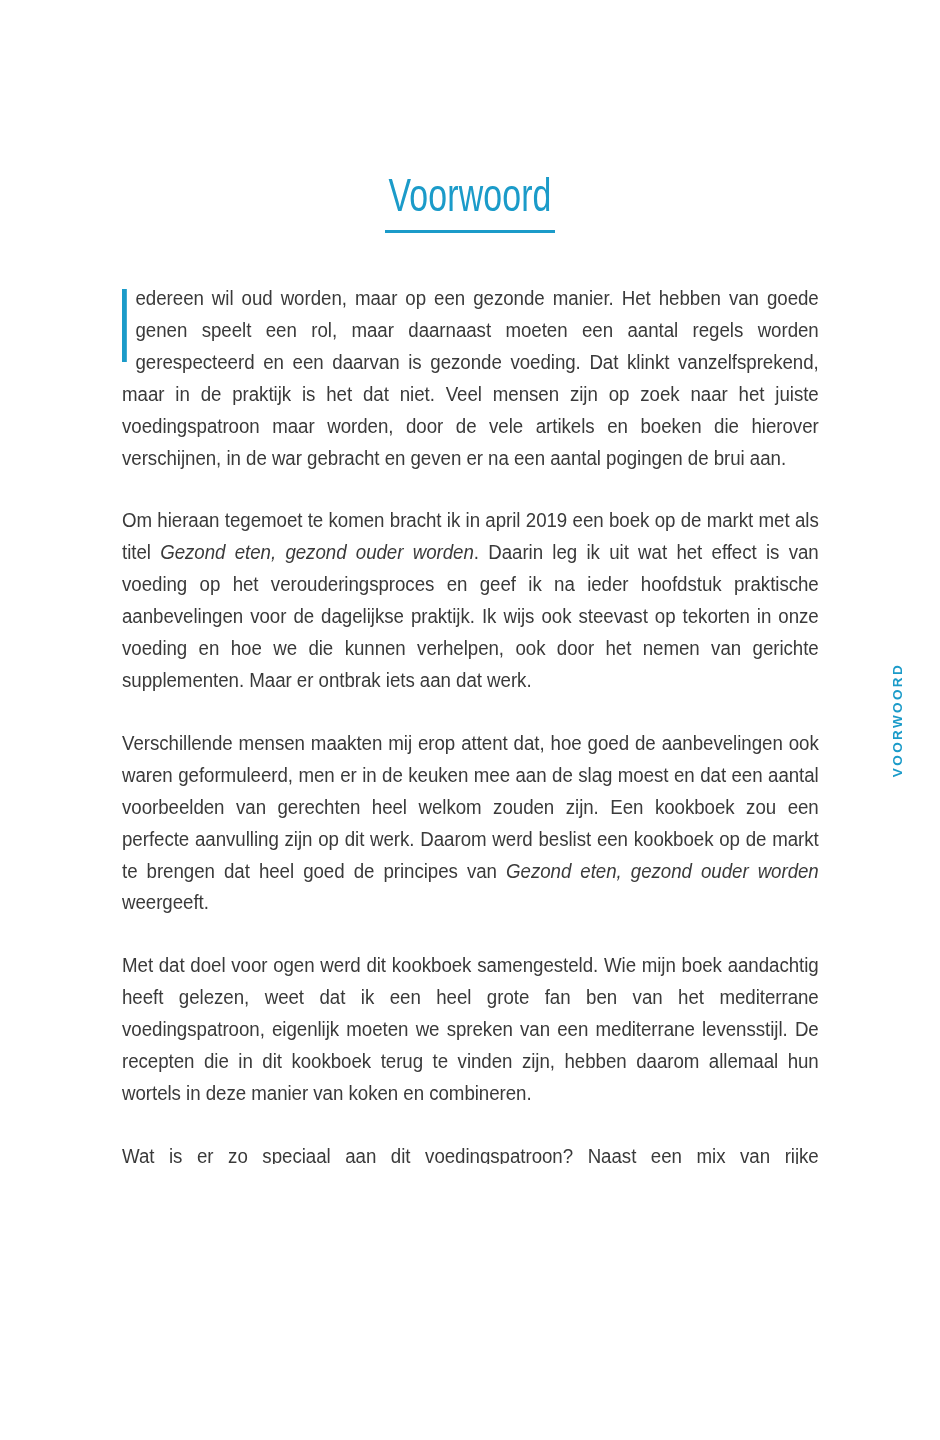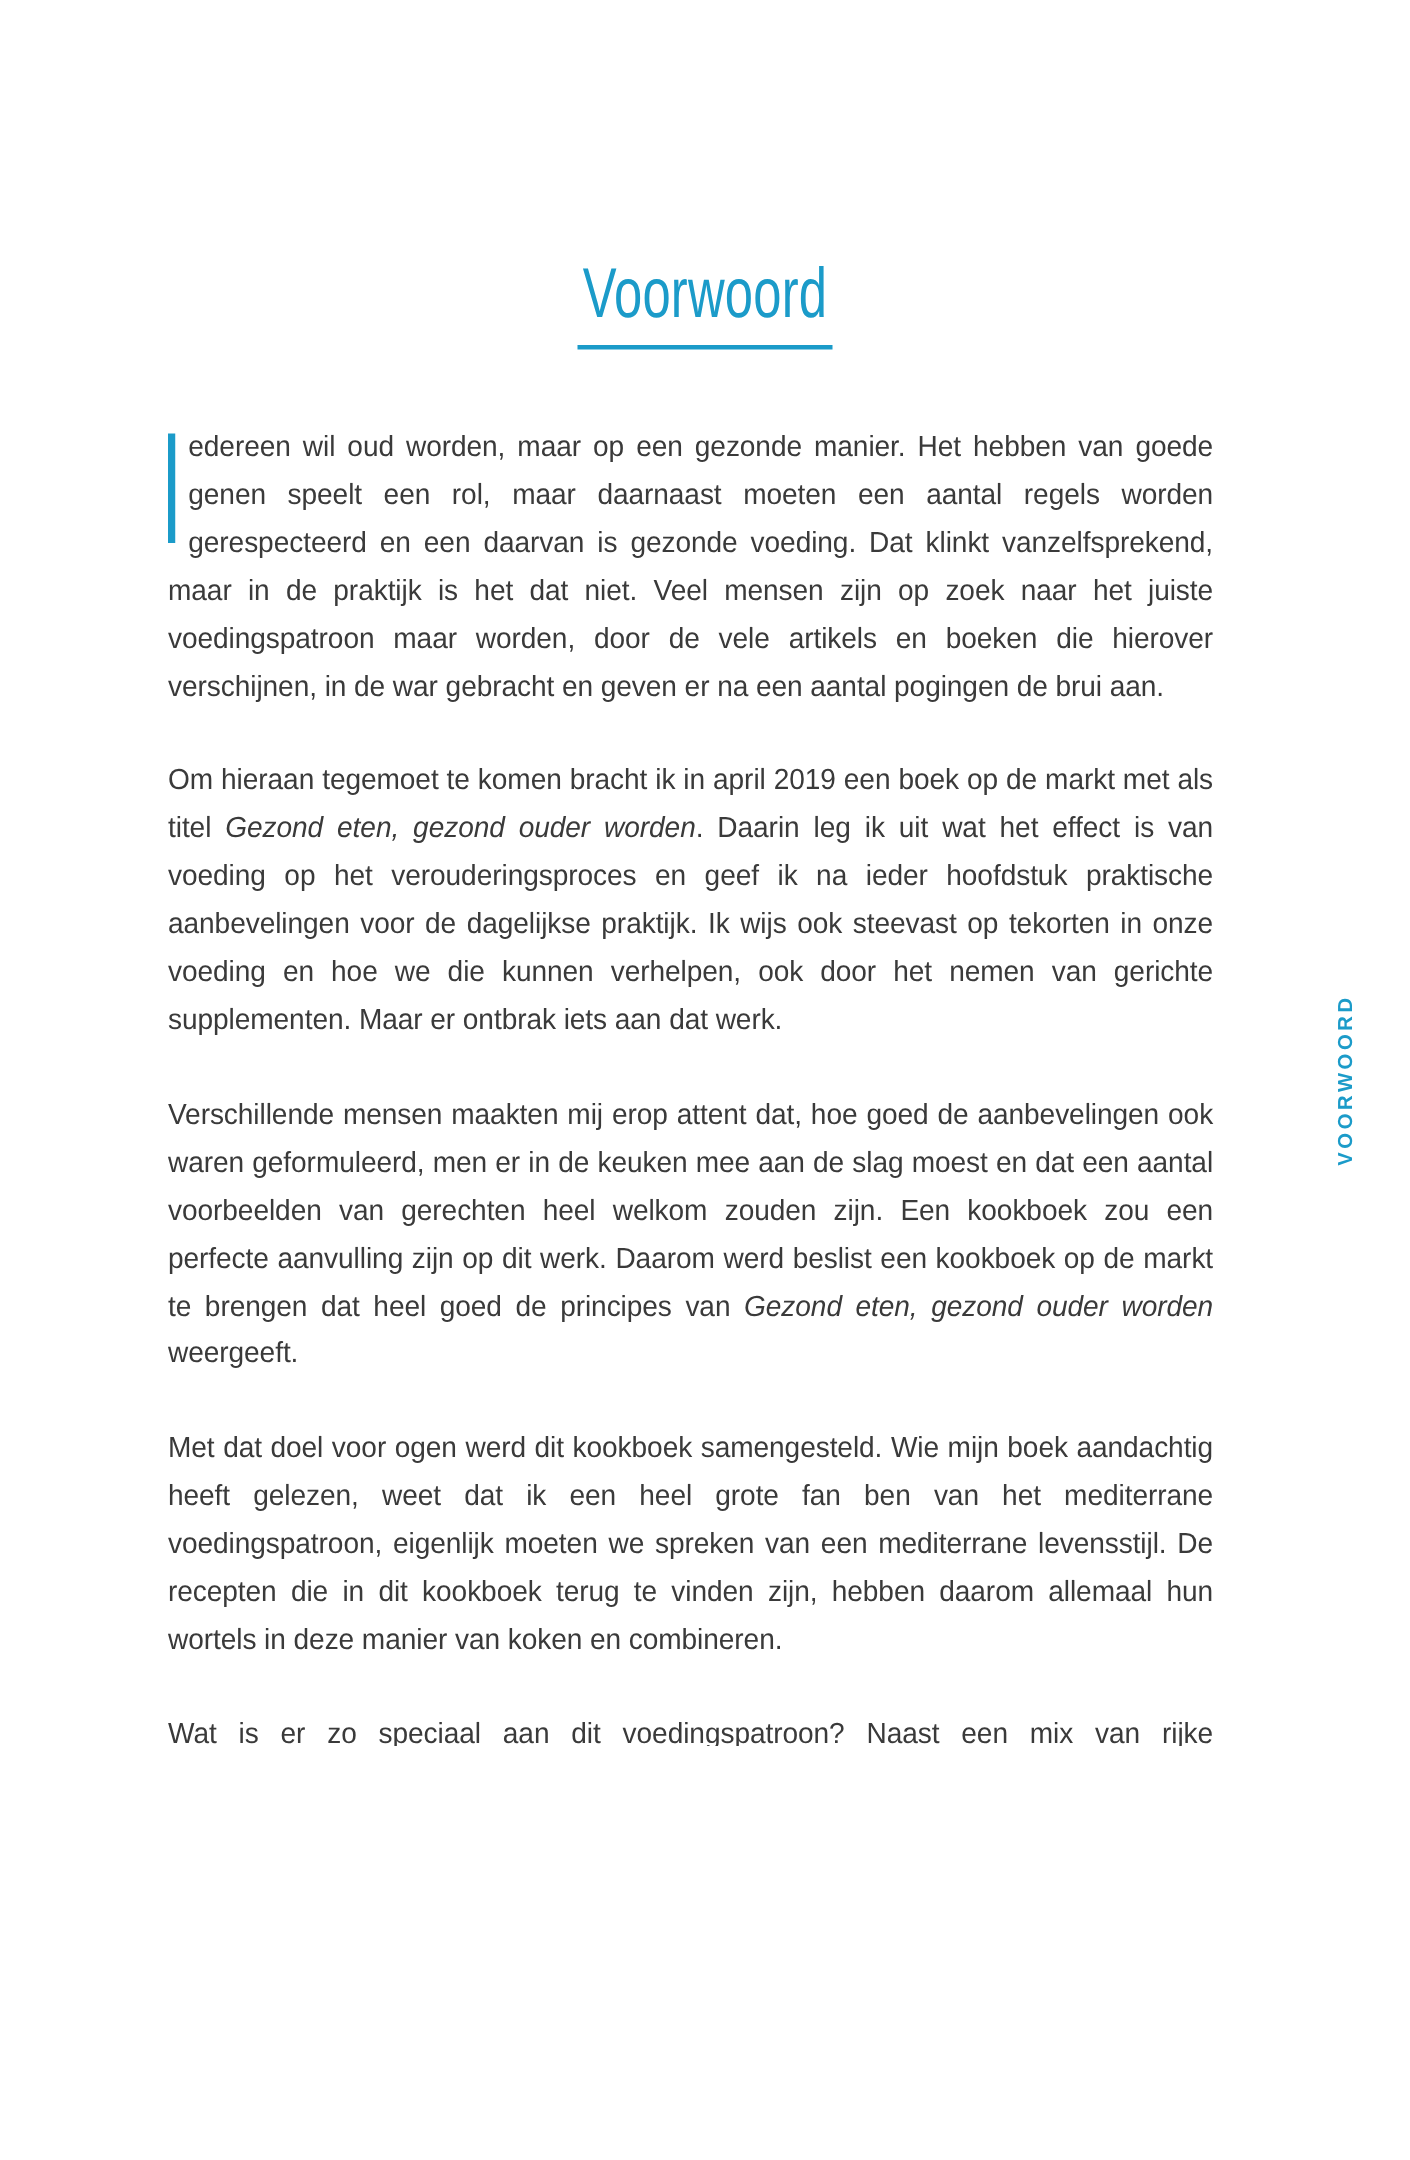--- a/index.html
+++ b/index.html
@@ -41,21 +41,21 @@
     margin-left: -85px;
     top: 230px;
     width: 170px;
     height: 3px;
     background: #1B9BC9;
   }
 
   
   .content {
     position: absolute;
-    left: 112px;
+    left: 122px;
     top: 283px;
     width: 696px;
   }
 
   .para {
     color: #3A3A3A;
     font-family: "Liberation Sans", "DejaVu Sans", sans-serif;
     font-size: 19.4px;
     line-height: 31.9px;
     text-align: justify;

